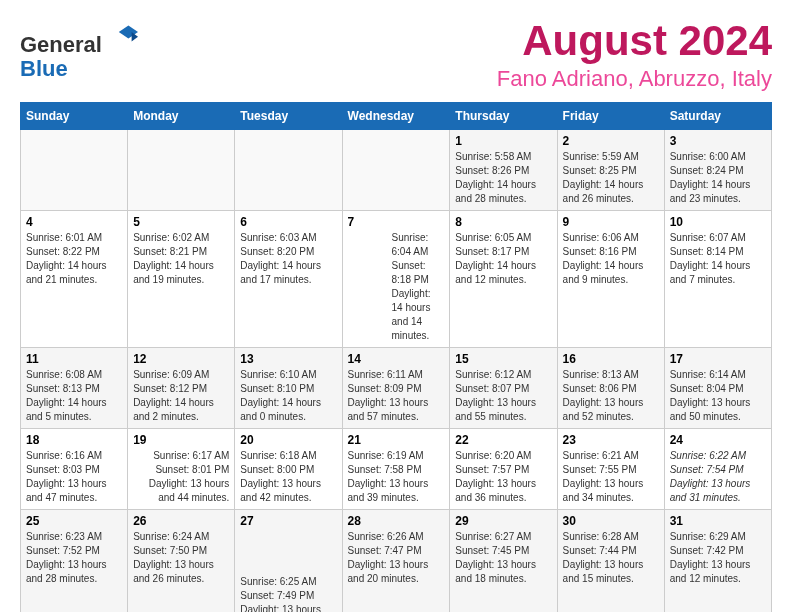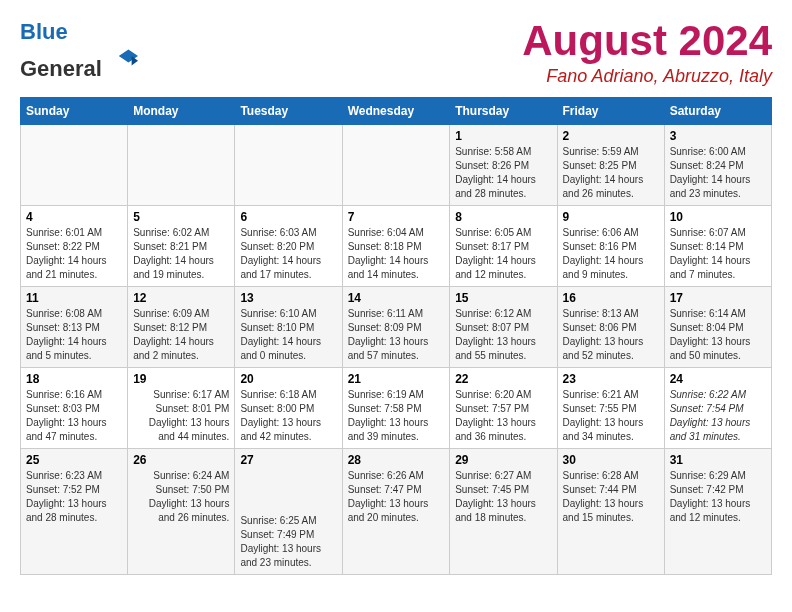--- a/index.html
+++ b/index.html
@@ -35,24 +35,23 @@
     .title-block {
       text-align: right;
     }
     .month-title {
       font-size: 42px;
       font-weight: bold;
       color: #be185d;
       line-height: 1;
     }
     .location-title {
-      font-size: 18px;
-      color: #b91c1c;
+      font-size: 22px;
+      color: #ec4899;
       margin-top: 4px;
-      font-style: italic;
     }
     .calendar {
       width: 100%;
       border-collapse: collapse;
       font-size: 10.5px;
     }
     .calendar th {
       background-color: #1a6bb5;
       color: #fff;
       text-align: left;
@@ -90,27 +89,27 @@
       background: #f9f9f9 !important;
     }
   </style>
 </head>
 <body>
 
 <div class="header">
   <div class="logo">
     <div>
       <div class="logo-text">
-        <span class="logo-blue">Blue</span>
-      </div>
-      <div class="logo-text">
         <span class="logo-general">General</span><svg class="logo-icon" viewBox="0 0 40 30">
             <polygon points="28,2 40,10 28,18 16,10" fill="#1a6bb5"></polygon>
             <polygon points="32,10 40,16 32,22" fill="#0d4a8a"></polygon>
           </svg>
+      </div>
+      <div class="logo-text">
+        <span class="logo-blue">Blue</span>
       </div>
     </div>
   </div>
   <div class="title-block">
     <div class="month-title">August 2024</div>
     <div class="location-title">Fano Adriano, Abruzzo, Italy</div>
   </div>
 </div>
 
 <table class="calendar">
@@ -164,21 +163,21 @@
 Daylight: 14 hours and 19 minutes.</div>
         </td>
         <td>
           <span class="day-number">6</span>
           <div class="day-info" style="white-space: pre-line;">Sunrise: 6:03 AM
 Sunset: 8:20 PM
 Daylight: 14 hours and 17 minutes.</div>
         </td>
         <td>
           <span class="day-number">7</span>
-          <div class="day-info" style="white-space: pre-line;">Sunrise: 6:04 AM
+          <div class="day-info" style="white-space: pre-line; margin-left: 44px;">Sunrise: 6:04 AM
 Sunset: 8:18 PM
 Daylight: 14 hours and 14 minutes.</div>
         </td>
         <td>
           <span class="day-number">8</span>
           <div class="day-info" style="white-space: pre-line;">Sunrise: 6:05 AM
 Sunset: 8:17 PM
 Daylight: 14 hours and 12 minutes.</div>
         </td>
         <td>
@@ -284,21 +283,21 @@
       </tr>
       <tr>
         <td>
           <span class="day-number">25</span>
           <div class="day-info" style="white-space: pre-line;">Sunrise: 6:23 AM
 Sunset: 7:52 PM
 Daylight: 13 hours and 28 minutes.</div>
         </td>
         <td>
           <span class="day-number">26</span>
-          <div class="day-info" style="white-space: pre-line; text-align: right;">Sunrise: 6:24 AM
+          <div class="day-info" style="white-space: pre-line;">Sunrise: 6:24 AM
 Sunset: 7:50 PM
 Daylight: 13 hours and 26 minutes.</div>
         </td>
         <td>
           <span class="day-number">27</span>
           <div class="day-info" style="white-space: pre-line; margin-top: 47px;">Sunrise: 6:25 AM
 Sunset: 7:49 PM
 Daylight: 13 hours and 23 minutes.</div>
         </td>
         <td>

